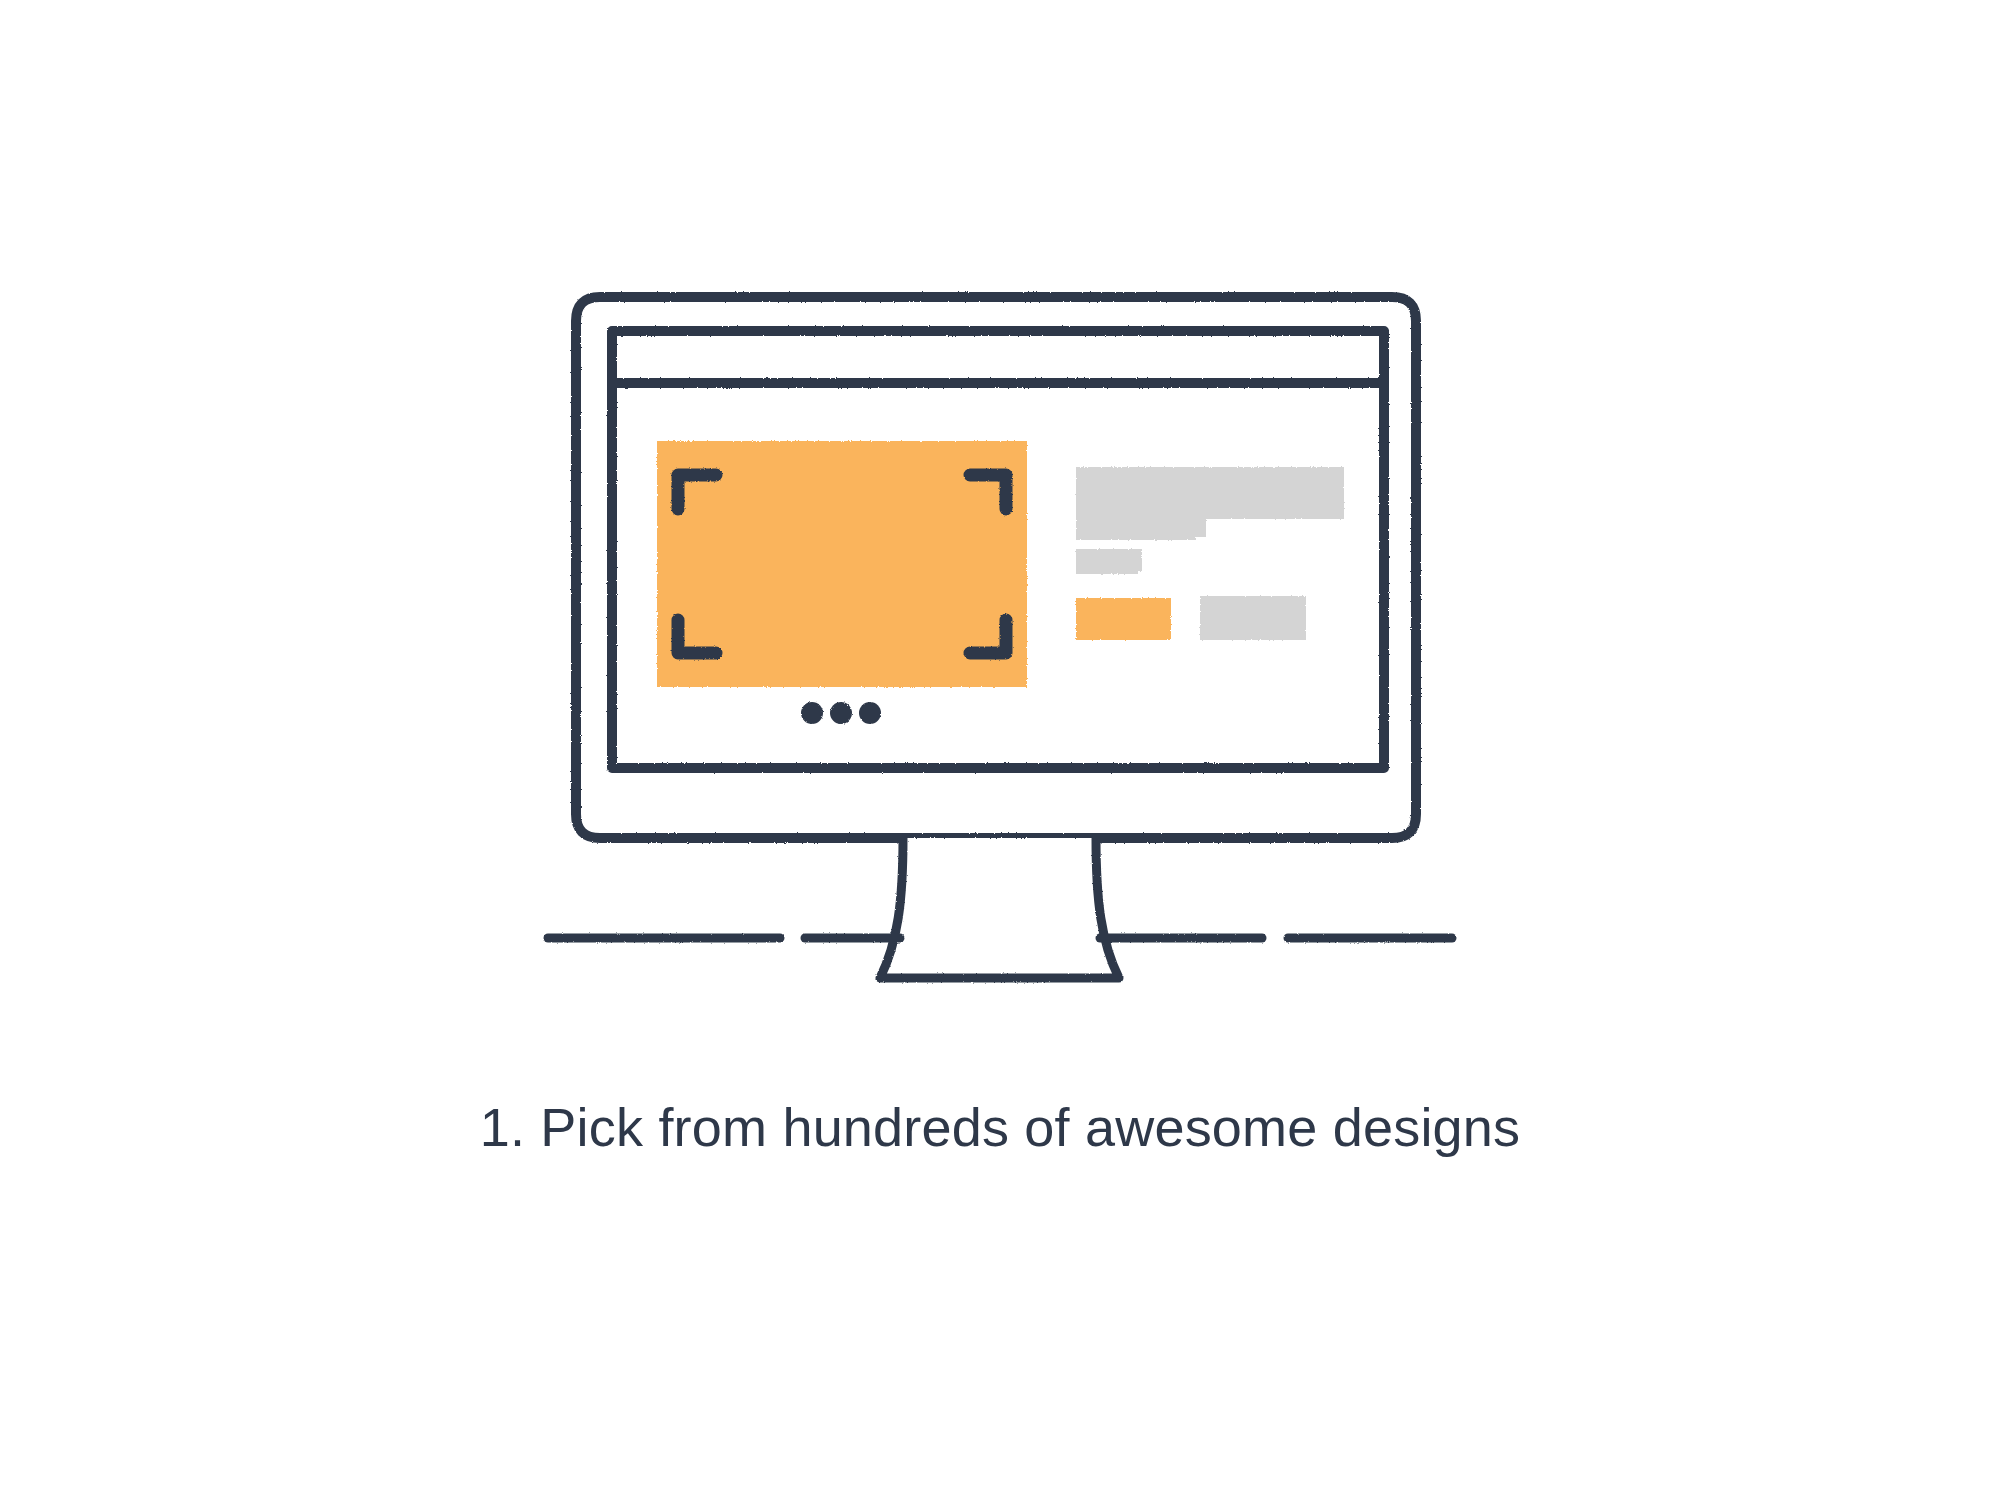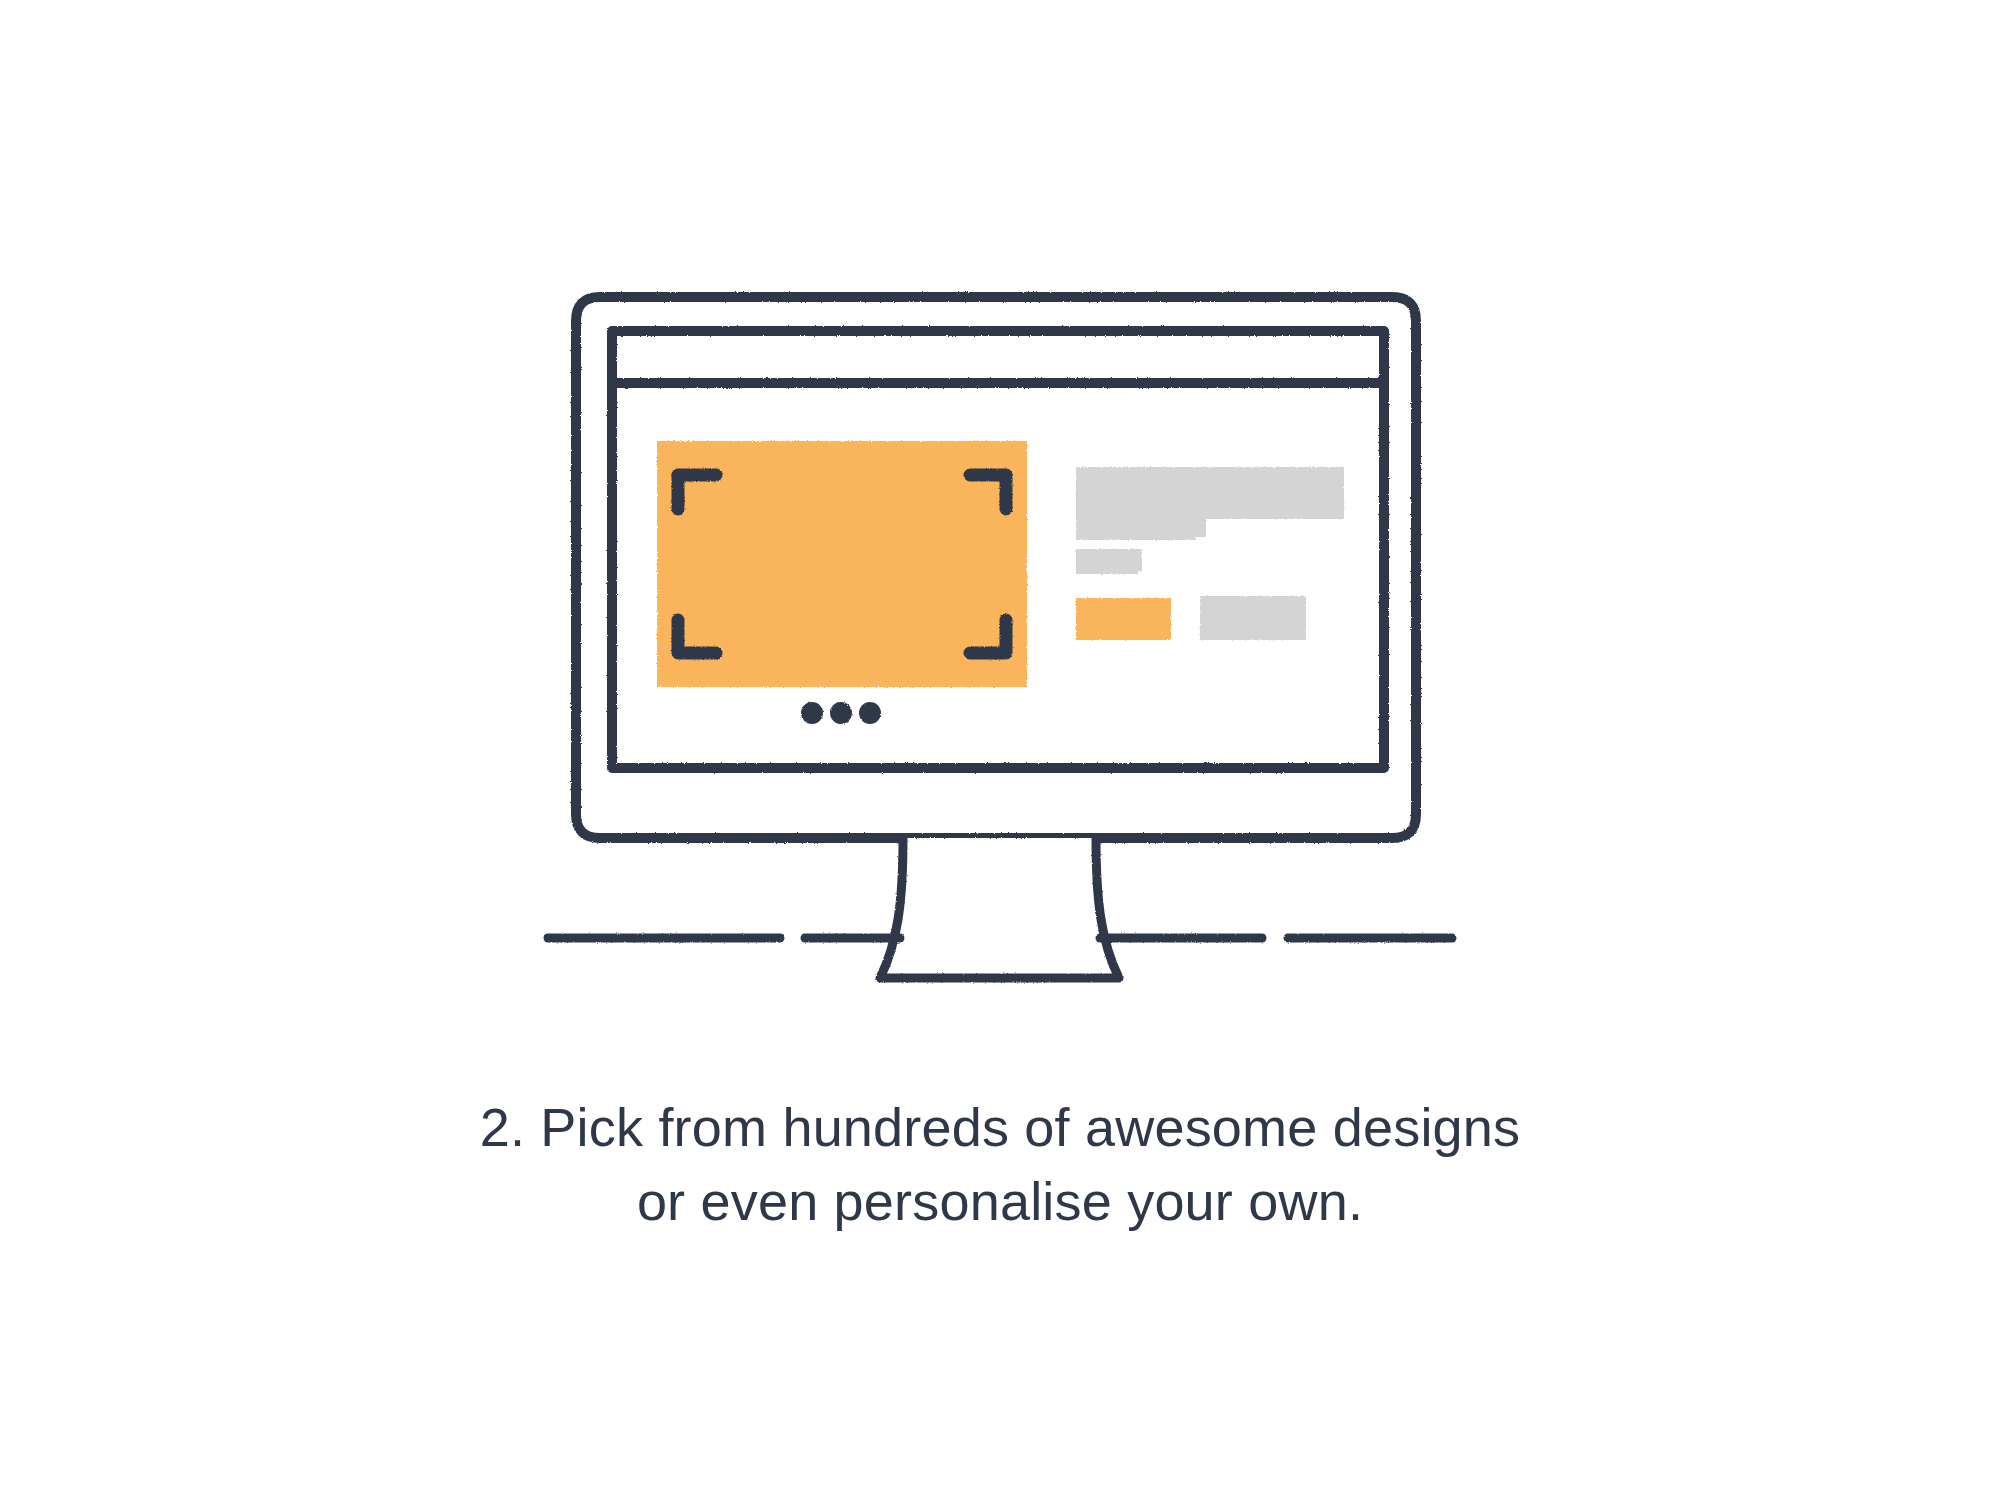--- a/index.html
+++ b/index.html
@@ -143,17 +143,16 @@
         <g>
           <rect x="1076" y="598" width="95" height="42" fill="#FAB45B"></rect>
           <rect x="1200" y="596" width="106" height="44" fill="#D4D4D4"></rect>
         </g>
 
       </g>
     </svg>
   </div>
 
   <div class="caption">
-    <span class="cap-line">2. Pick from hundreds of awesome designs</span>
-    <span class="cap-line">or even personalise your own.</span>
+    <span class="cap-line">1. Pick from hundreds of awesome designs</span>
   </div>
 
 </div>
 
 </body></html>

